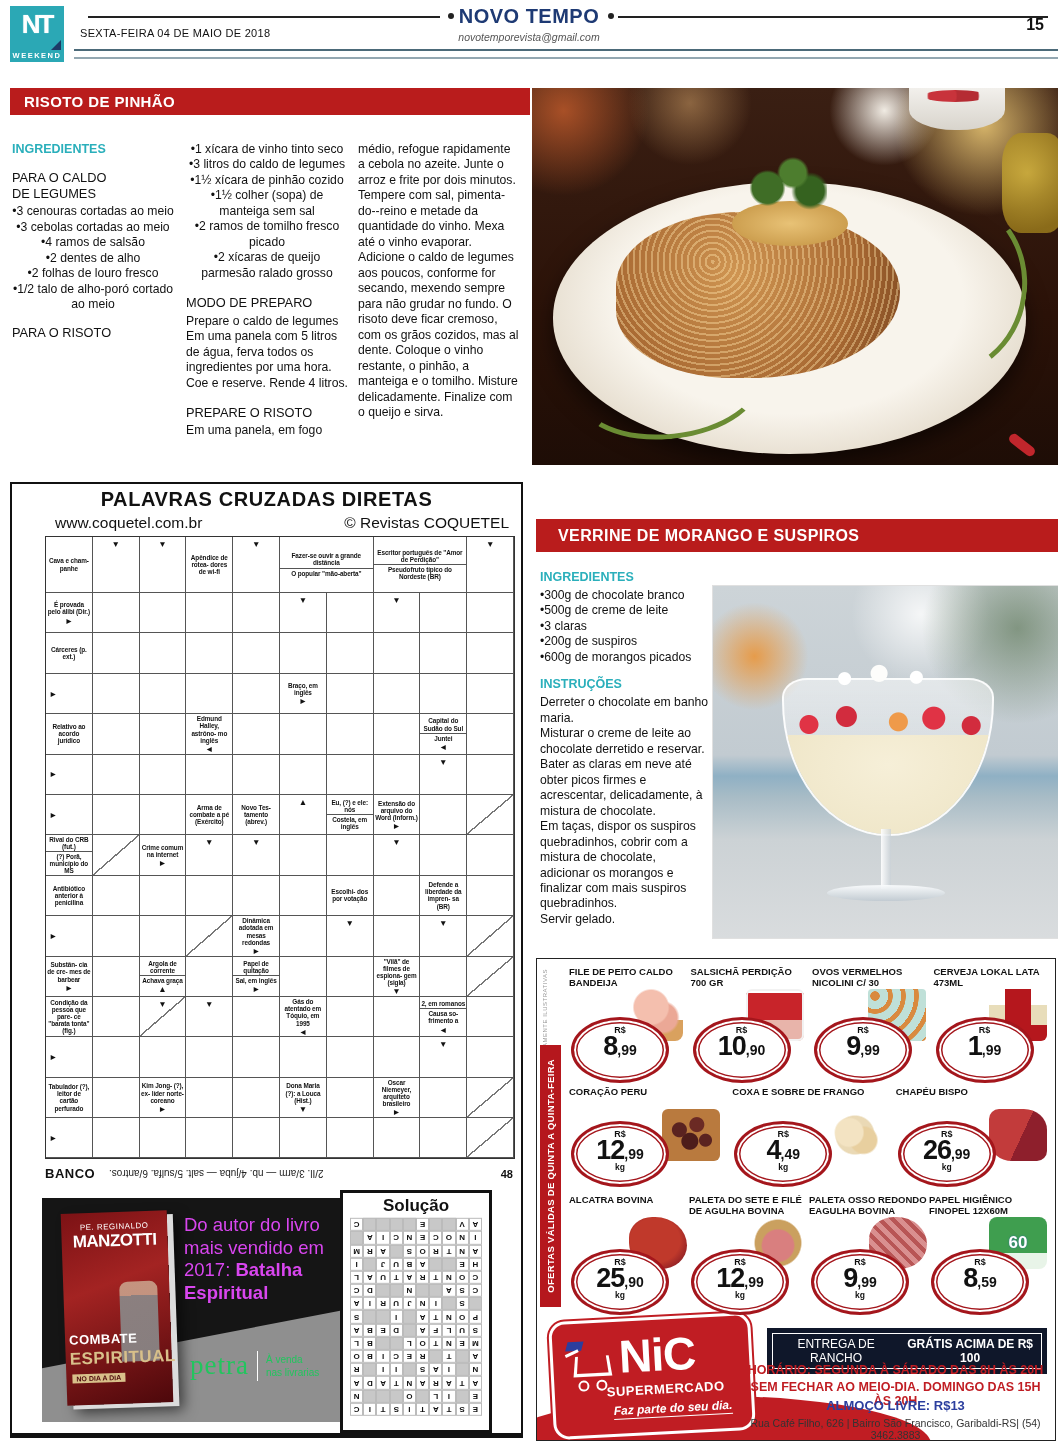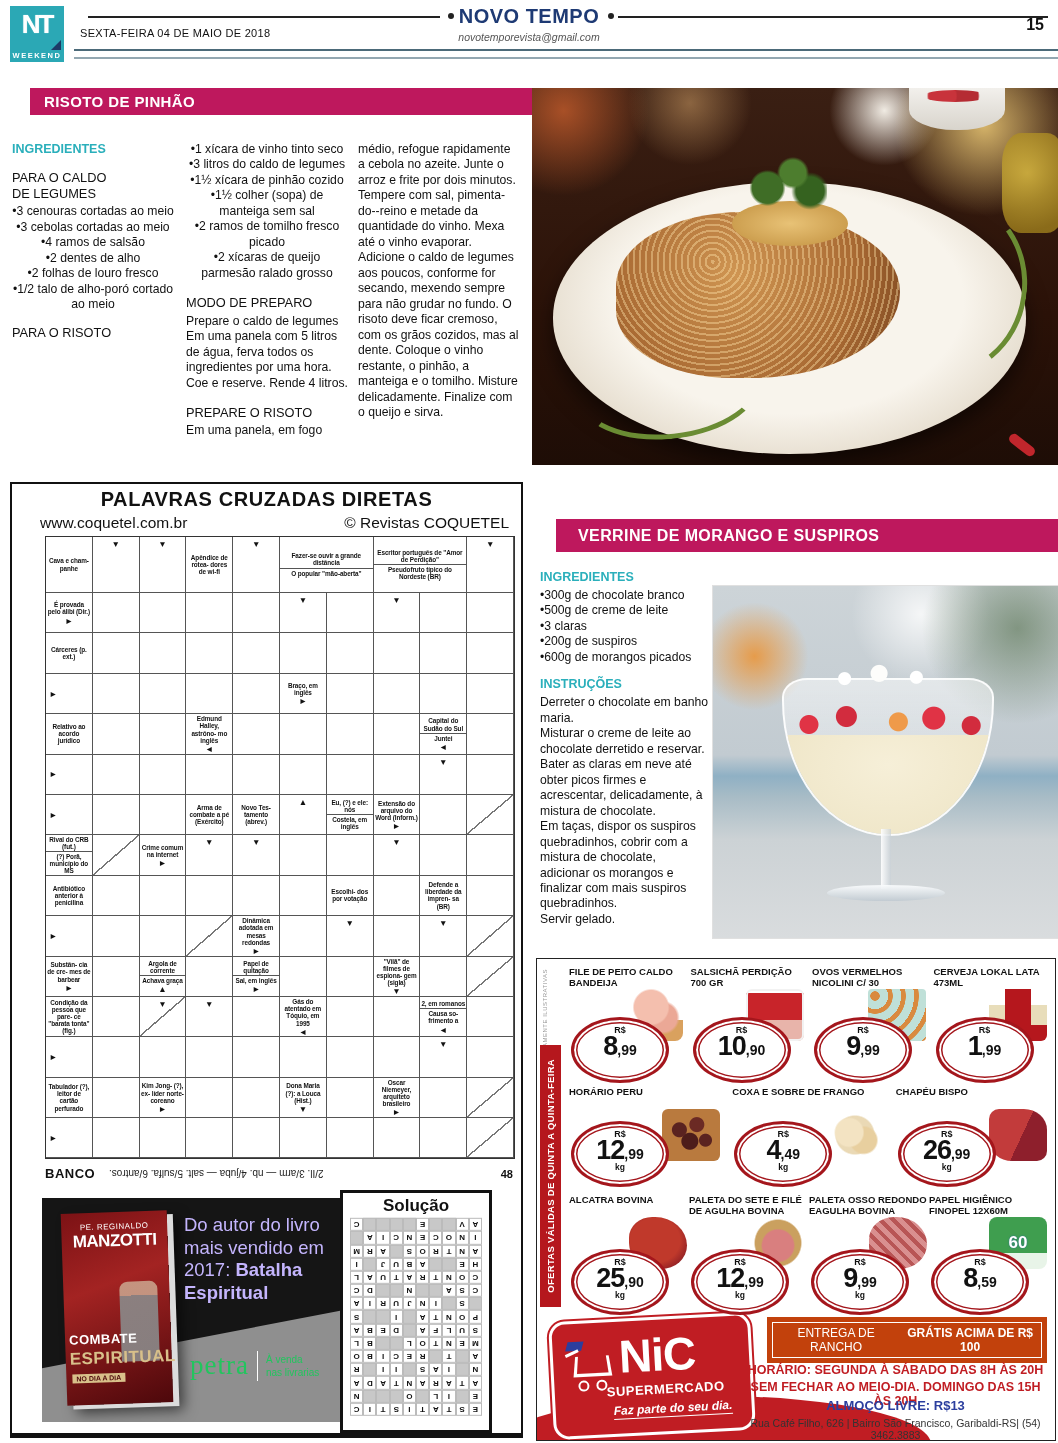--- a/index.html
+++ b/index.html
@@ -14,21 +14,21 @@
   .logo .tri{position:absolute;right:3px;bottom:12px;width:0;height:0;border-left:10px solid transparent;border-bottom:10px solid #1d3b66;}
   .hdr-date{left:80px;top:27px;font-size:11px;letter-spacing:.3px;}
   .hdr-title{left:0;right:0;top:5px;text-align:center;font-size:20px;font-weight:800;color:#1e3a74;letter-spacing:.5px;}
   .hdr-mail{left:0;right:0;top:31px;text-align:center;font-size:10.5px;font-style:italic;color:#555;}
   .hdr-page{right:14px;top:16px;font-size:16px;font-weight:700;}
   .rule-thin{top:16px;height:2px;background:#222;}
   .dot{top:13px;width:6px;height:6px;border-radius:50%;background:#222;}
   .rule-double{left:74px;right:0;top:49px;height:6px;border-top:2.5px solid #4c6a79;border-bottom:2px solid #93a7b1;}
 
   
-  .banner{background:#be185d;color:#fff;font-weight:700;margin-left:20px;}
+  .banner{background:#b91c1c;color:#fff;font-weight:700;}
   .banner1{left:10px;top:88px;width:520px;height:27px;font-size:15px;line-height:27px;padding-left:14px;box-sizing:border-box;letter-spacing:.4px;}
   .rcol{top:142px;width:162px;font-size:12.2px;line-height:1.27;}
   .rcol .li{margin:0;text-align:center;}
   .teal-h{color:#2aafbb;font-weight:700;font-size:12.5px;margin:0 0 10px 0;}
   .sub-h{font-weight:400;font-size:12.8px;margin:12px 0 2px 0;}
 
   
   .photo1{left:532px;top:88px;width:526px;height:377px;overflow:hidden;background:
     radial-gradient(circle at 86% 10%,rgba(240,205,120,.85),transparent 16%),
     radial-gradient(circle at 67% 6%,rgba(250,246,238,.95),transparent 11%),
@@ -51,21 +51,21 @@
   .pesto1{position:absolute;right:6%;top:28%;width:30%;height:46%;border:5px solid transparent;border-right-color:#6a8c33;border-radius:50%;transform:rotate(8deg);}
   .pesto2{position:absolute;left:8%;bottom:7%;width:34%;height:26%;border:5px solid transparent;border-bottom-color:#6a8c33;border-radius:50%;transform:rotate(-6deg);}
   .bowl{position:absolute;right:10%;top:0;width:96px;height:42px;background:linear-gradient(#f2f0ec,#d8d4cc);border-radius:0 0 48% 48%;}
   .bowl:after{content:"";position:absolute;left:14px;top:2px;width:64px;height:12px;border-radius:50%;background:radial-gradient(circle at 30% 50%,#c8333b 30%,transparent 34%),radial-gradient(circle at 65% 50%,#b52c33 32%,transparent 36%);}
   .jar{position:absolute;right:-8px;top:12%;width:64px;height:100px;border-radius:30%;opacity:.85;background:radial-gradient(circle at 40% 40%,#d8b840,#9a7a1c 80%);}
   .chili{position:absolute;right:4%;bottom:4%;width:30px;height:10px;border-radius:6px;background:#c0262c;transform:rotate(38deg);}
 
   
   .xbox{left:10px;top:482px;width:513px;height:956px;border:2px solid #111;border-bottom-width:5px;box-sizing:border-box;background:#fff;}
   .xw-title{position:absolute;left:0;right:0;top:4px;text-align:center;font-size:20px;font-weight:800;letter-spacing:.6px;}
-  .xw-sub{position:absolute;left:28px;right:12px;top:30px;display:flex;justify-content:space-between;font-size:15.5px;}
+  .xw-sub{position:absolute;left:43px;right:12px;top:30px;display:flex;justify-content:space-between;font-size:15.5px;}
   .xw-copy{font-size:15.5px;}
   .xwgrid{position:absolute;left:33px;top:52px;width:470px;display:grid;grid-template-columns:repeat(10,1fr);grid-template-rows:56px repeat(14,40.4px);border:1.5px solid #333;box-sizing:border-box;}
   .xc{border-right:1px solid #555;border-bottom:1px solid #555;overflow:hidden;position:relative;display:flex;align-items:center;justify-content:center;}
   .xc.diag{background:linear-gradient(to bottom right,transparent 48.8%,#777 48.8%,#777 51.2%,transparent 51.2%);}
   .xtw{width:100%;}
   .xt{font-size:6.4px;font-weight:700;line-height:1.12;text-align:center;letter-spacing:-.1px;padding:1px;}
   .xt2{border-top:1px solid #555;}
   .ar{font-size:8.5px;line-height:1;color:#111;}
   .ar.solo{position:absolute;}
   .ar.c{left:0;right:0;top:3px;text-align:center;}
@@ -88,21 +88,21 @@
   .bookad .gray{position:absolute;inset:0;background:#8f8f8f;clip-path:polygon(0 76%,100% 50%,100% 100%,0 100%);}
   .book{position:absolute;left:22px;top:14px;width:106px;height:192px;transform:rotate(-2deg);
     background:linear-gradient(160deg,#7c1215 0%,#a32322 38%,#4d080b 100%);
     box-shadow:6px 4px 0 #dcdcdc,10px 8px 14px rgba(0,0,0,.6);color:#fff;text-align:center;}
   .book .a1{font-size:8px;margin-top:10px;letter-spacing:.5px;}
   .book .a2{font-size:17px;font-weight:800;letter-spacing:-.5px;}
   .book .fig{position:absolute;right:12px;top:70px;width:38px;height:80px;background:linear-gradient(#c9a08a 0 14px,#8a8a8a 14px);border-radius:8px 8px 0 0;opacity:.9;}
   .book .t1{position:absolute;left:4px;bottom:58px;font-size:13px;font-weight:700;letter-spacing:.5px;}
   .book .t2{position:absolute;left:4px;bottom:36px;font-size:17px;font-weight:800;color:#d8c08a;letter-spacing:.5px;}
   .book .t3{position:absolute;left:6px;bottom:22px;font-size:7px;font-weight:700;background:#d8c08a;color:#4d080b;padding:1px 4px;}
-  .bk-head{position:absolute;left:142px;top:16px;width:152px;color:#c4b5fd;font-size:18.5px;line-height:1.22;}
+  .bk-head{position:absolute;left:142px;top:16px;width:152px;color:#d946ef;font-size:18.5px;line-height:1.22;}
   .bk-head b{font-weight:800;}
   .petra{position:absolute;left:148px;top:152px;display:flex;align-items:center;color:#22c55e;}
   .petra .pn{font-family:"Liberation Serif",serif;font-size:27px;letter-spacing:1px;}
   .petra .pd{width:1px;height:30px;background:#fff;margin:0 8px;}
   .petra .pv{font-size:10px;line-height:1.3;}
 
   
   .banner2{left:536px;top:519px;width:522px;height:33px;font-size:16px;line-height:33px;padding-left:22px;box-sizing:border-box;letter-spacing:.4px;}
   .vcol{left:540px;top:570px;width:168px;font-size:12.2px;line-height:1.27;}
 
@@ -165,21 +165,21 @@
   .niclogo{position:absolute;left:14px;top:358px;width:196px;height:112px;background:#c01d23;border-radius:16px;transform:rotate(-3deg);border:3px solid #fff;box-shadow:0 0 0 2px #c01d23;color:#fff;}
   .cart{position:absolute;left:16px;top:26px;width:44px;height:40px;}
   .cart .flag{position:absolute;left:-2px;top:-8px;width:16px;height:9px;background:#2b3e9e;transform:skewX(-18deg);}
   .cart .basket{position:absolute;left:5px;top:6px;width:30px;height:18px;border:3px solid #fff;border-top:none;transform:perspective(40px) rotateX(16deg);}
   .cart .handle{position:absolute;left:-4px;top:2px;width:14px;height:3px;background:#fff;transform:rotate(-22deg);}
   .cart .wheel{position:absolute;bottom:-2px;width:7px;height:7px;border:2.5px solid #fff;border-radius:50%;}
   .cart .w1{left:8px;} .cart .w2{left:26px;}
   .nic-name{position:absolute;left:66px;top:8px;font-size:46px;font-weight:800;letter-spacing:-1px;}
   .nic-sub{position:absolute;left:52px;top:62px;font-size:13px;font-weight:800;letter-spacing:.5px;}
   .nic-tag{position:absolute;left:58px;top:82px;font-size:12px;font-style:italic;font-weight:700;border-bottom:1px solid #fff;padding-bottom:1px;}
-  .delivery{position:absolute;left:230px;top:358px;width:280px;height:46px;background:#c2410c;box-sizing:border-box;padding:5px;}
+  .delivery{position:absolute;left:230px;top:369px;width:280px;height:46px;background:#0f172a;box-sizing:border-box;padding:5px;}
   .delivery .inner{border:1.5px solid #fff;height:100%;display:flex;align-items:center;justify-content:center;color:#fff;font-size:12px;box-sizing:border-box;text-align:center;}
   .hours1,.hours2{position:absolute;left:205px;right:6px;text-align:center;color:#c01d23;font-weight:800;font-size:12.5px;}
   .hours1{top:404px;} .hours2{top:421px;}
   .lunch{position:absolute;left:205px;right:6px;top:439px;text-align:center;color:#2b3e9e;font-weight:800;font-size:13px;}
   .addr{position:absolute;left:205px;right:6px;top:458px;text-align:center;color:#333;font-size:10.5px;}
 </style>
 </head>
 <body>
 
 <div class="abs logo">
@@ -840,21 +840,21 @@
         <div class="pname">CERVEJA LOKAL LATA 473ML</div>
         <div class="pimg img-beer"></div>
         <div class="price">
           <div class="rs">R$</div>
           <div class="line"><span class="int">1</span><span class="dec">,99</span></div>
         </div>
       </div>
     </div>
   <div class="prow prow1">
       <div class="pcard">
-        <div class="pname">HORÁRIO PERU</div>
+        <div class="pname">CORAÇÃO PERU</div>
         <div class="pimg img-hearts"></div>
         <div class="price">
           <div class="rs">R$</div>
           <div class="line"><span class="int">12</span><span class="dec">,99</span></div>
           <div class="kg">kg</div>
         </div>
       </div>
       <div class="pcard">
         <div class="pname">COXA E SOBRE DE FRANGO</div>
         <div class="pimg img-drum"></div>

